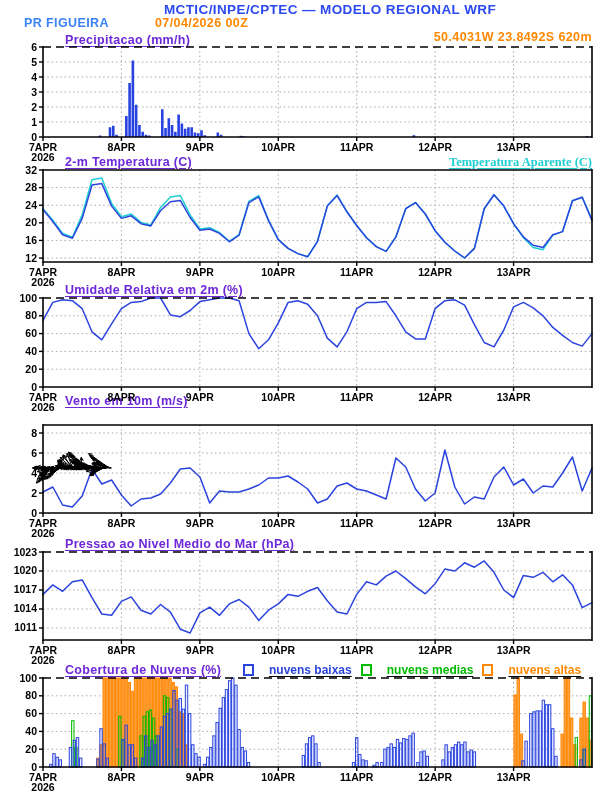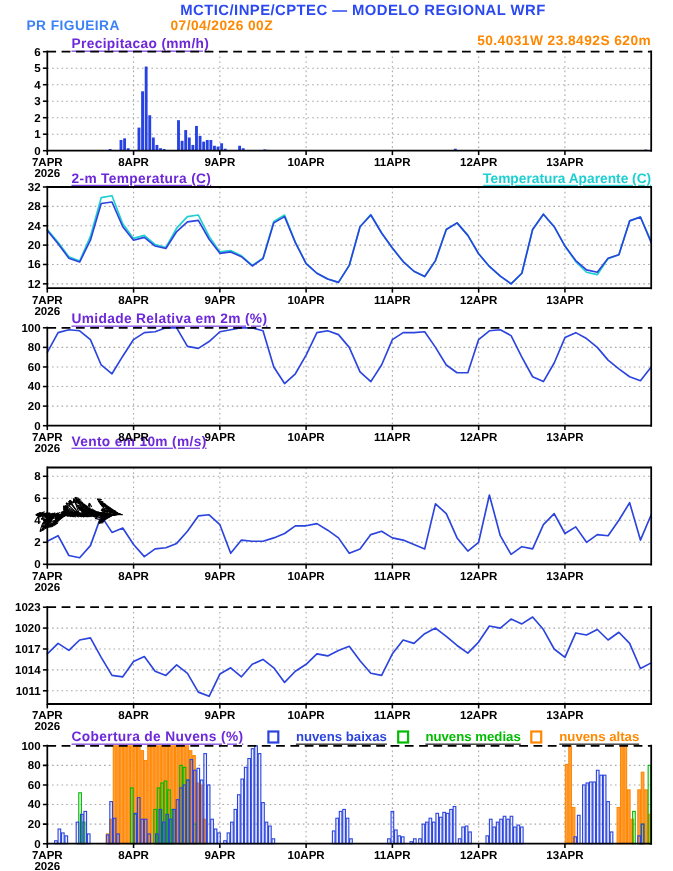--- a/index.html
+++ b/index.html
@@ -6,21 +6,21 @@
   .page{position:relative;width:612px;height:792px;background:#fff;overflow:hidden;
         font-family:"Liberation Sans",sans-serif;font-weight:bold;}
   .abs{position:absolute;white-space:nowrap;}
   .hdr-title{top:2px;left:0;width:612px;text-align:center;color:#2b49f0;font-size:13.5px;letter-spacing:.4px;padding-left:24px;}
   .hdr-station{top:16px;left:24px;color:#3b82f6;font-size:12.5px;letter-spacing:.4px;}
   .hdr-run{top:16px;left:155px;color:#ff8800;font-size:12.5px;letter-spacing:.4px;}
   .hdr-loc{top:30px;right:20px;color:#ff8800;font-size:12.5px;letter-spacing:.4px;}
   .ptitle{color:#6d28d9;font-size:12.5px;letter-spacing:.3px;text-decoration:underline;text-underline-offset:2px;}
   .pt0{top:33px;left:65px}.pt1{top:155px;left:65px}.pt2{top:283px;left:65px}
   .pt3{top:394px;left:65px}.pt4{top:537px;left:65px}.pt5{top:663px;left:65px}
-  .legend-apparent{top:155px;right:20px;color:#1ecfd1;font-size:12.5px;text-decoration:underline;text-underline-offset:2px;}
+  .legend-apparent{top:155px;right:20px;color:#1ecfd1;font-size:12.5px;text-decoration:underline;text-underline-offset:2px;font-family:Liberation Serif, serif;}
   .cloud-legend{top:663px;left:243px;display:flex;gap:9px;font-size:12px;}
   .cloud-legend .item{display:flex;align-items:center;gap:15px;text-decoration:underline;text-underline-offset:2px;}
   .sq{display:inline-block;width:7px;height:8px;border:2px solid;background:#fff;}
   svg#charts{position:absolute;left:0;top:0;}
   svg text{font-family:"Liberation Sans",sans-serif;font-weight:bold;fill:#000;}
   .ylab,.xlab{font-size:10.5px;}
   .grid{stroke:#a9a9a9;stroke-width:1;stroke-dasharray:1.5 2.8;fill:none;}
   .frame{stroke:#000;stroke-width:1.6;fill:none;}
   .dashtop{stroke-dasharray:8 5;}
   .tick{stroke:#000;stroke-width:1.4;}
@@ -34,20 +34,21 @@
   <div class="abs hdr-title">MCTIC/INPE/CPTEC — MODELO REGIONAL WRF</div>
   <div class="abs hdr-station">PR FIGUEIRA</div>
   <div class="abs hdr-run">07/04/2026 00Z</div>
   <div class="abs hdr-loc">50.4031W 23.8492S 620m</div>
 
   <div class="abs ptitle pt0">Precipitacao (mm/h)</div>
   <div class="abs ptitle pt1">2-m Temperatura (C)</div>
   <div class="abs legend-apparent">Temperatura Aparente (C)</div>
   <div class="abs ptitle pt2">Umidade Relativa em 2m (%)</div>
   <div class="abs ptitle pt3">Vento em 10m (m/s)</div>
+  <div class="abs ptitle pt4">Pressao ao Nivel Medio do Mar (hPa)</div>
   <div class="abs ptitle pt5">Cobertura de Nuvens (%)</div>
 
   <div class="abs cloud-legend">
     <span class="item">
       <span class="sq" style="border-color:#2b44dd"></span>
       <span style="color:#2b44dd">nuvens baixas</span>
     </span>
     <span class="item">
       <span class="sq" style="border-color:#00bb00"></span>
       <span style="color:#00bb00">nuvens medias</span>

